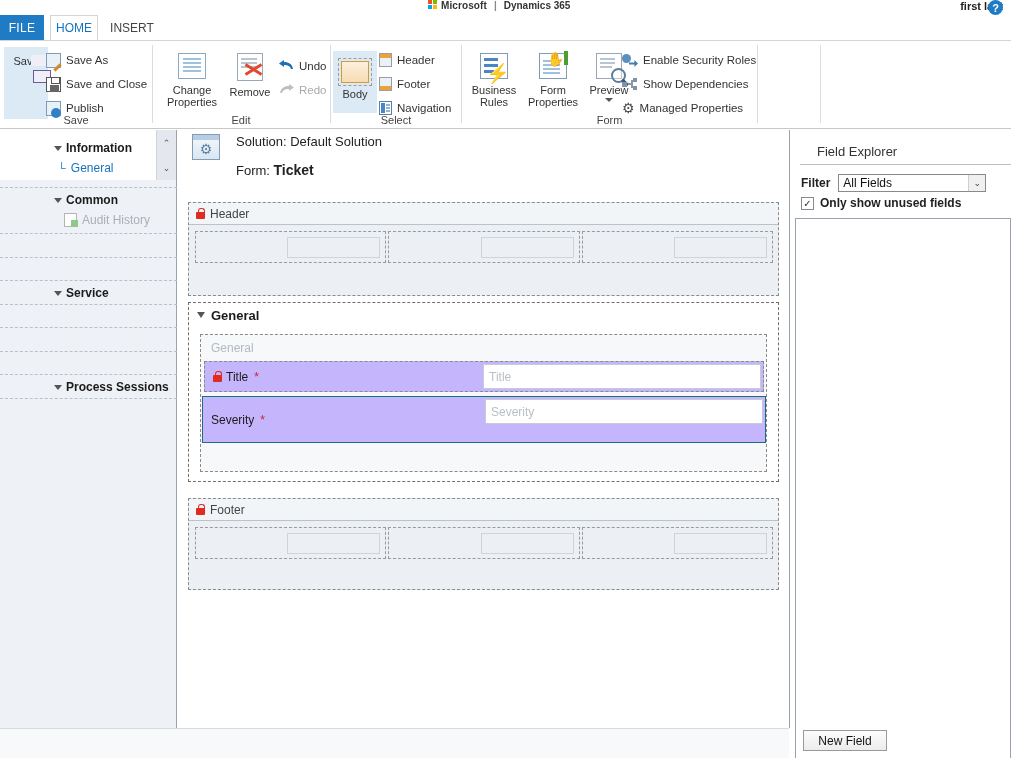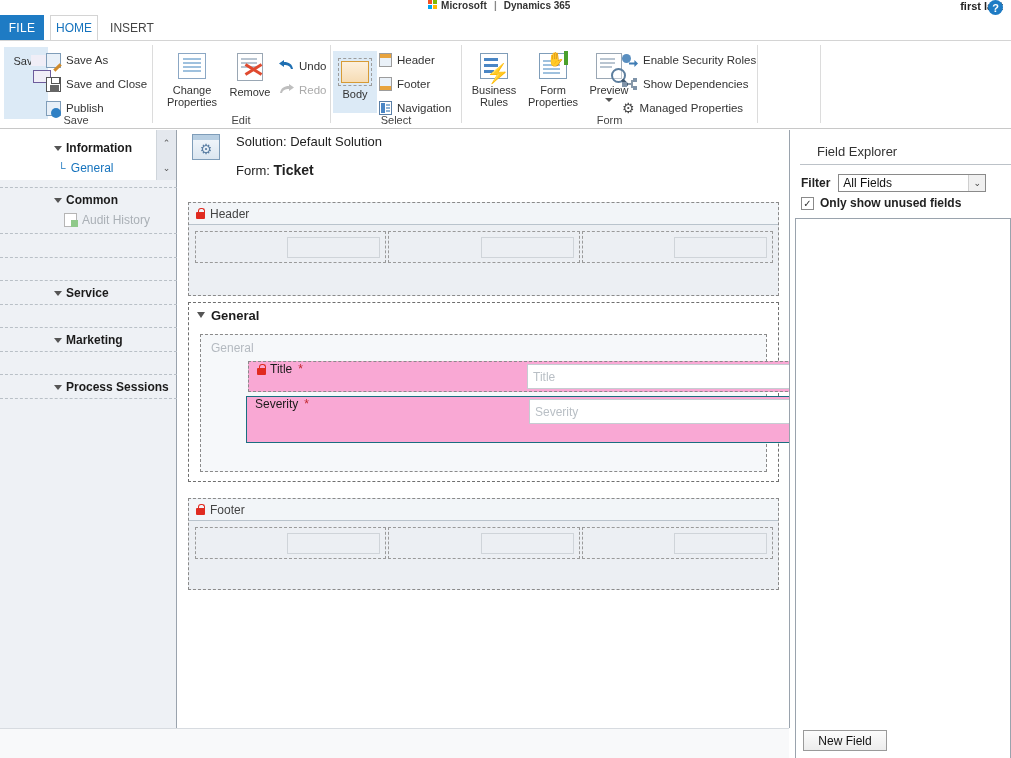--- a/index.html
+++ b/index.html
@@ -183,21 +183,21 @@
   .cell { border:1px dashed #9a9a9a; background:#eceff3; display:flex; align-items:center; justify-content:flex-end; }
   .cell .ph { width:93px; height:21px; border:1px solid #cfd4d9; background:#eceff3; margin-right:5px; }
 
   .gen-sect { position:absolute; border:1px dashed #6f6f6f; background:#fff; }
   .gen-hdr { display:flex; align-items:center; gap:6px; padding-left:8px; height:24px; font-size:13px;
              font-weight:bold; color:#1b1b1b; }
   .gen-hdr .tri { width:0; height:0; border-left:4px solid transparent; border-right:4px solid transparent;
                   border-top:6px solid #555; }
   .gen-inner { position:absolute; border:1px dashed #8a8a8a; background:#f6f8fa; }
   .gen-inner-label { font-size:12px; color:#b4bac0; padding:6px 0 0 10px; }
-  .fieldrow { position:absolute; display:flex; align-items:flex-start; background:#f9a8d4;margin-left:44px; }
+  .fieldrow { position:absolute; display:flex; align-items:center; background:#c4b5fd; }
   .fieldrow.unsel { border:1px dashed #8a8a8a; }
   .fieldrow.sel { border:1px solid #1a6e80; }
   .f-label { display:flex; align-items:center; gap:4px; padding-left:8px; font-size:12px; color:#1b1b1b; flex:none; }
   .req { color:#c1272d; font-size:12px; margin-left:2px; }
   .f-input { position:absolute; right:2px; top:2px; background:#fff; border:1px solid #c6ccd2;
              display:flex; align-items:center; padding-left:5px; font-size:12px; color:#b9bfc5; }
 
   
   .rightpanel { position:absolute; left:790px; top:130px; width:221px; height:628px; background:#fff; }
   .fe-head { position:absolute; left:19px; top:8px; width:216px; height:26px; display:flex;
@@ -447,26 +447,20 @@
   <div class="dashrule" style="top:150px;"></div>
   <div class="nav-group" style="top:153px;">
     <div class="nav-title">
       <span class="tri"></span>
       <span>Service</span>
     </div>
   </div>
   <div class="dashrule" style="top:174px;"></div>
 
   <div class="dashrule" style="top:197px;"></div>
-  <div class="nav-group" style="top:200px;">
-    <div class="nav-title">
-      <span class="tri"></span>
-      <span>Marketing</span>
-    </div>
-  </div>
   <div class="dashrule" style="top:221px;"></div>
 
   <div class="dashrule" style="top:244px;"></div>
   <div class="nav-group" style="top:247px;">
     <div class="nav-title">
       <span class="tri"></span>
       <span>Process Sessions</span>
     </div>
   </div>
   <div class="dashrule" style="top:268px;"></div>

